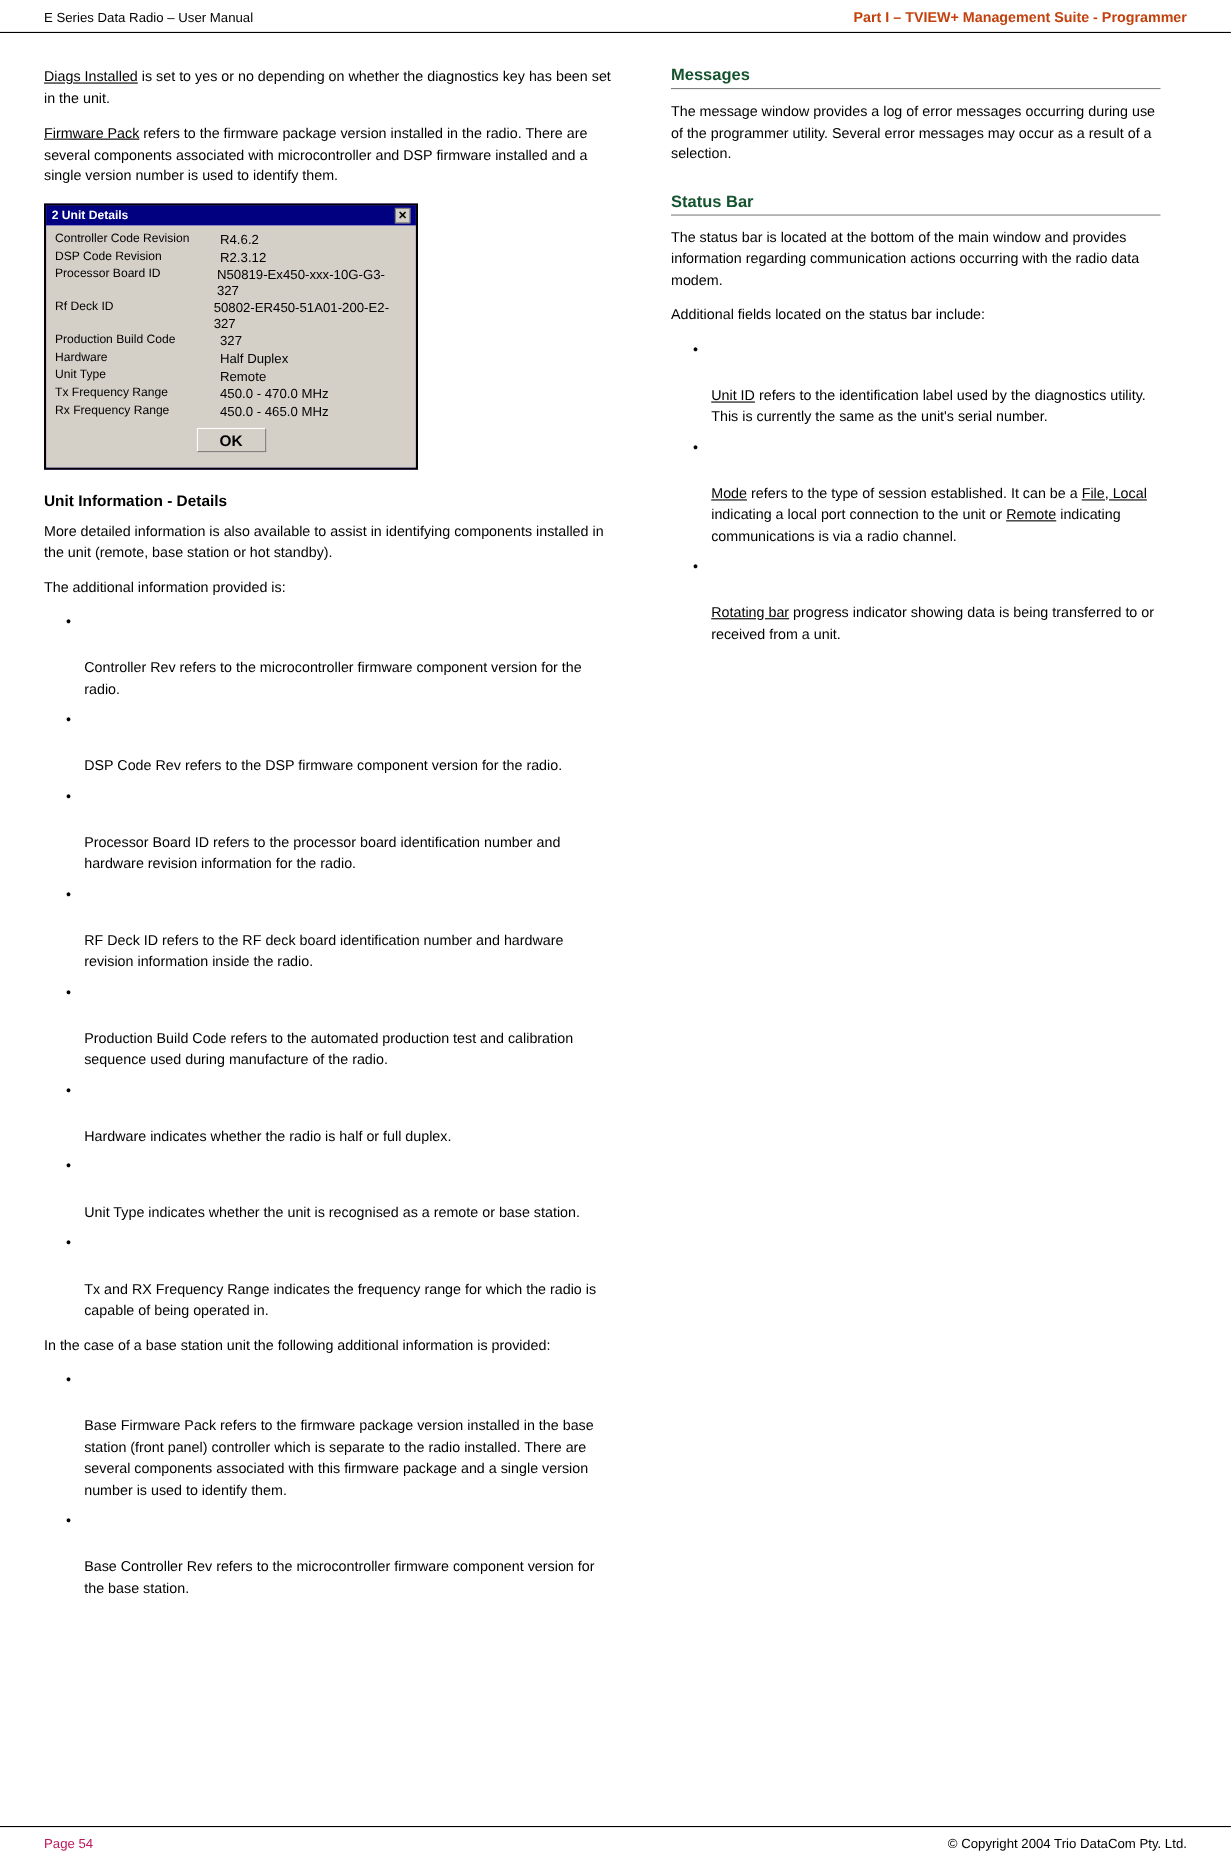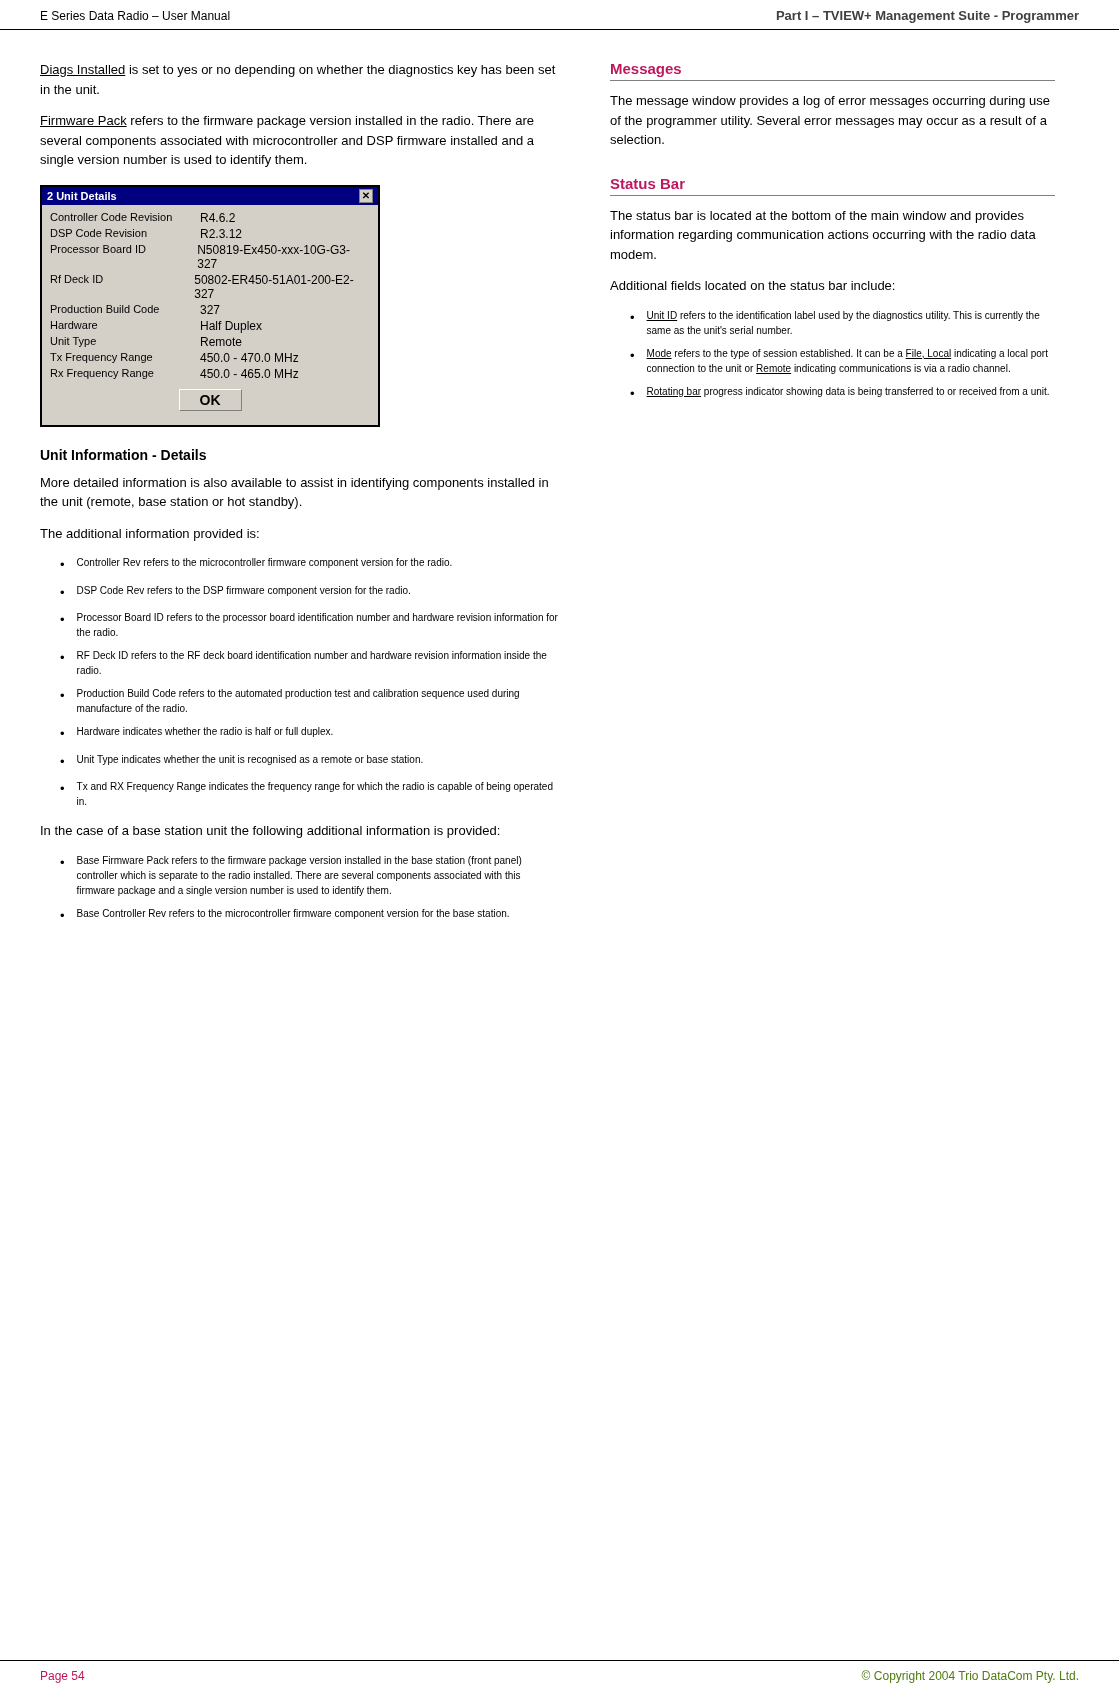--- a/index.html
+++ b/index.html
@@ -27,21 +27,21 @@
       padding: 8px 40px 6px 40px;
       border-bottom: 1px solid #000;
     }
     .header-left {
       font-size: 12px;
       color: #000;
     }
     .header-right {
       font-size: 13px;
       font-weight: bold;
-      color: #404040;
+      color: #c2410c;
     }
 
     
     .main-content {
       display: flex;
       padding: 30px 64px 40px 40px;
       gap: 30px;
     }
 
     
@@ -165,29 +165,30 @@
 
     .bullet-dot {
       margin-right: 12px;
       margin-left: 20px;
       flex-shrink: 0;
       font-size: 13px;
     }
 
     .bullet-text {
       flex: 1;
-      font-size: 10px;
+      font-size: 13px;
       line-height: 1.5;
+      margin-top: 42px;
     }
 
     
     .section-title {
       font-size: 15px;
       font-weight: bold;
-      color: #be185d;
+      color: #14532d;
       border-bottom: 1px solid #808080;
       padding-bottom: 3px;
       margin-bottom: 10px;
     }
 
     .right-section {
       margin-bottom: 25px;
     }
 
     
@@ -203,21 +204,21 @@
       border-top: 1px solid #000;
     }
 
     .footer-left {
       font-size: 12px;
       color: #be185d;
     }
 
     .footer-right {
       font-size: 12px;
-      color: #4d7c0f;
+      color: #000000;
     }
   </style>
 </head>
 <body>
 
 <div class="page-container">
 
   <div class="header">
     <span class="header-left">E Series Data Radio – User Manual</span>
     <span class="header-right">Part I – TVIEW+ Management Suite - Programmer</span>

